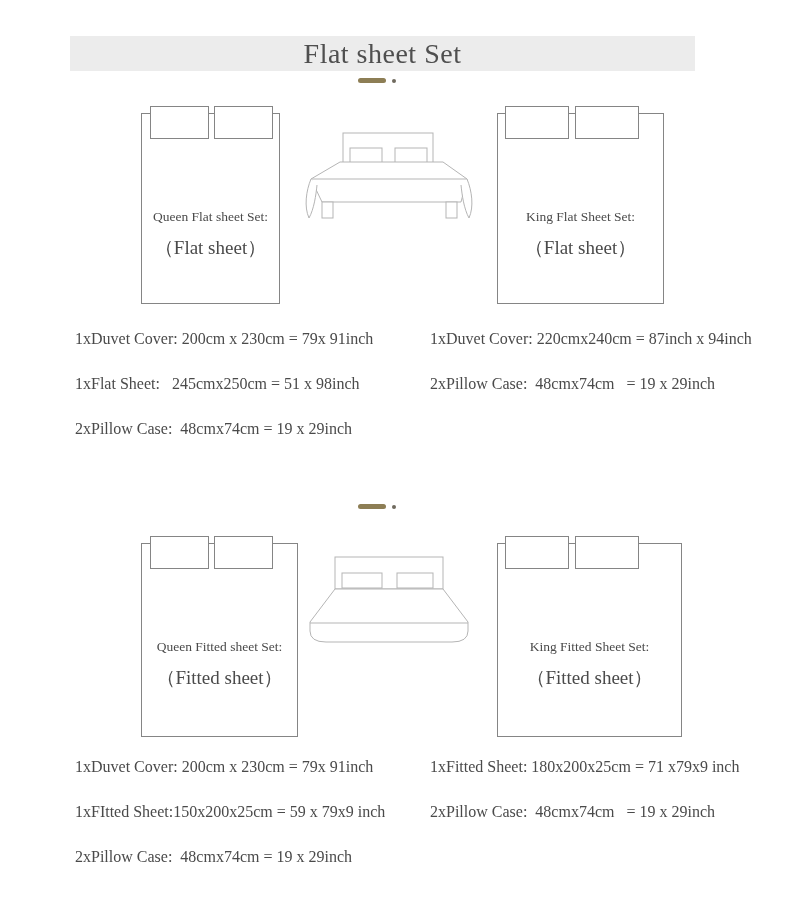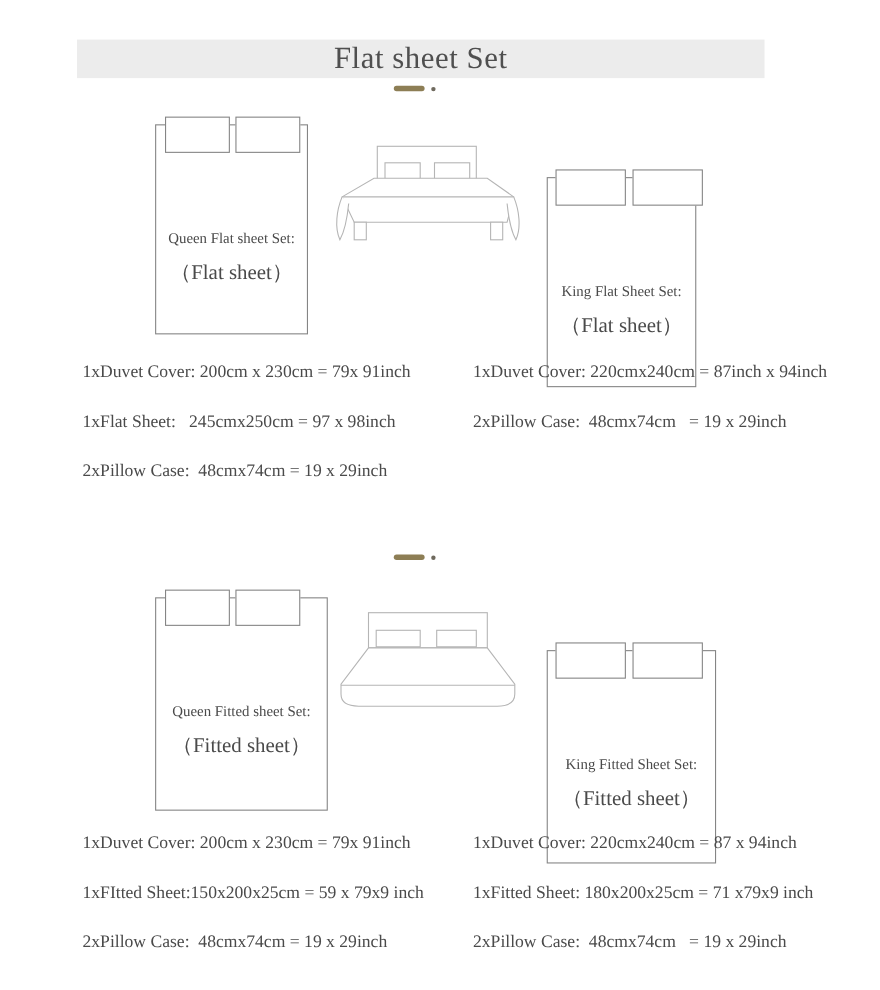--- a/index.html
+++ b/index.html
@@ -15,21 +15,21 @@
   .banner-title{font-size:28px;color:#4f4f4f;letter-spacing:0.5px;}
   .divider{position:absolute;left:358px;display:flex;align-items:center;gap:6px;}
   .s1 .divider{top:42px;}
   .s2 .divider{top:47px;}
   .divider-dash{width:28px;height:5px;border-radius:3px;background:#8d7e55;}
   .divider-dot{width:4px;height:4px;border-radius:50%;background:#6f6a5e;}
   .bed-diagram{position:absolute;}
   .s1 .bed-diagram{top:70px;height:200px;}
   .s2 .bed-diagram{top:79px;height:203px;padding-left:18px;}
   .bed-diagram.queen{left:141px;width:139px;}
-  .bed-diagram.king{left:497px;width:136px;margin-top:48px;}
+  .bed-diagram.king{left:497px;width:167px;}
   .bed-outline{position:absolute;top:7px;left:0;right:0;border:1.5px solid #858585;background:#fff;}
   .s1 .bed-outline{height:189px;}
   .s2 .bed-outline{height:192px;}
   .pillow{position:absolute;top:0;height:31px;border:1.5px solid #858585;background:#fff;z-index:2;}
   .queen .pillow{width:57px;}
   .queen .pillow.p1{left:9px;}
   .queen .pillow.p2{left:73px;}
   .king .pillow{width:62px;}
   .king .pillow.p1{left:8px;}
   .king .pillow.p2{left:78px;}
@@ -89,21 +89,21 @@
       <div class="pillow p1"></div>
       <div class="pillow p2"></div>
       <div class="bed-outline">
         <div class="bed-label-1">King Flat Sheet Set:</div>
         <div class="bed-label-2">（Flat sheet）</div>
       </div>
     </div>
 
     <div class="specs left">
       <div class="spec-line">1xDuvet Cover: 200cm x 230cm = 79x 91inch</div>
-      <div class="spec-line">1xFlat Sheet:   245cmx250cm = 97 x 98inch</div>
+      <div class="spec-line">1xFlat Sheet:   245cmx250cm = 51 x 98inch</div>
       <div class="spec-line">2xPillow Case:  48cmx74cm = 19 x 29inch</div>
     </div>
     <div class="specs right">
       <div class="spec-line">1xDuvet Cover: 220cmx240cm = 87inch x 94inch</div>
       <div class="spec-line">2xPillow Case:  48cmx74cm   = 19 x 29inch</div>
     </div>
   </div>
 
   <div class="section s2">
     <div class="divider">
@@ -138,19 +138,18 @@
         <div class="bed-label-2">（Fitted sheet）</div>
       </div>
     </div>
 
     <div class="specs left">
       <div class="spec-line">1xDuvet Cover: 200cm x 230cm = 79x 91inch</div>
       <div class="spec-line">1xFItted Sheet:150x200x25cm = 59 x 79x9 inch</div>
       <div class="spec-line">2xPillow Case:  48cmx74cm = 19 x 29inch</div>
     </div>
     <div class="specs right">
-      <div class="spec-line">1xDuvet Cover: 220cmx240cm = 87 x 94inch</div>
       <div class="spec-line">1xFitted Sheet: 180x200x25cm = 71 x79x9 inch</div>
       <div class="spec-line">2xPillow Case:  48cmx74cm   = 19 x 29inch</div>
     </div>
   </div>
 
 </div>
 
 </body></html>

